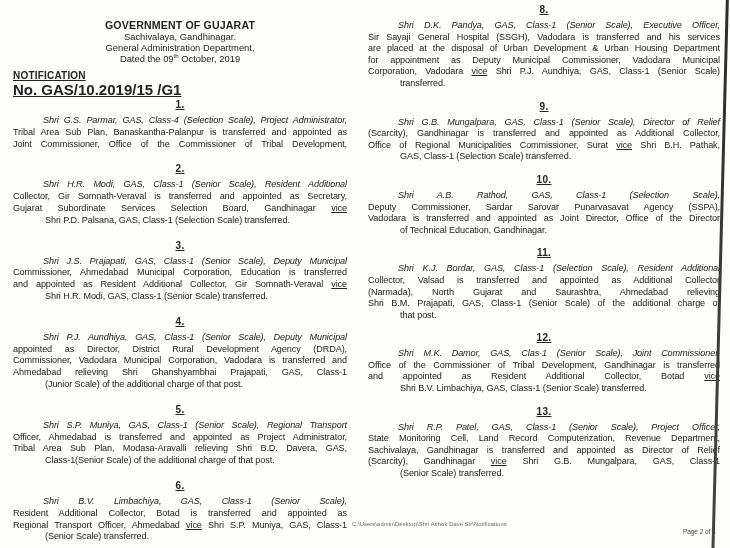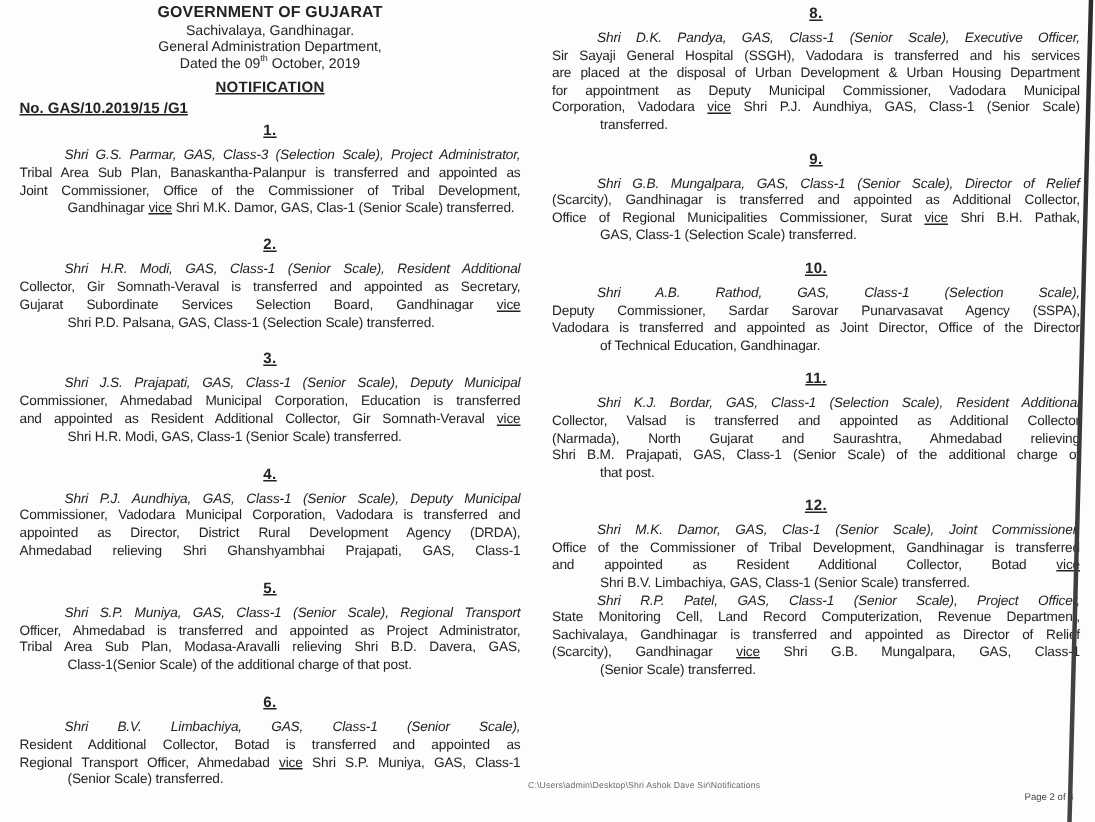--- a/index.html
+++ b/index.html
@@ -16,30 +16,30 @@
     overflow:hidden;
   }
   .page{position:relative;width:730px;height:548px;background:var(--paper);overflow:hidden;}
 
   
   .col{position:absolute;top:0;}
   .col-left{left:13px;width:334px;}
   .col-right{left:368px;width:352px;}
 
   
-  .doc-header{text-align:center;padding-top:2px;}
+  .doc-header{text-align:center;padding-top:19px;}
   .gov-title{font-weight:bold;font-size:10.6px;line-height:12px;letter-spacing:.15px;}
   .hdr-line{font-size:9.4px;line-height:11px;}
   .hdr-line sup{font-size:6px;line-height:0;}
   .notif-title{
-    text-align:center;font-weight:bold;font-size:10px;line-height:12px;
+    text-align:left;font-weight:bold;font-size:10px;line-height:12px;
     margin-top:6px;text-decoration:underline;letter-spacing:.2px;
   }
   .ref-no{
-    font-weight:bold;font-size:10px;line-height:11px;margin-top:2px;
+    font-weight:bold;font-size:15px;line-height:11px;margin-top:2px;
     text-decoration:underline;text-align:left;
   }
 
   
   .section-heading{
     text-align:center;font-weight:bold;font-size:10px;line-height:12px;
     text-decoration:underline;margin:13px 0 4px 0;letter-spacing:.3px;
   }
   .col-right .section-heading{margin-top:11px;}
   .col-left .section:first-child .section-heading,
@@ -80,24 +80,23 @@
       <div class="hdr-line">Sachivalaya, Gandhinagar.</div>
       <div class="hdr-line">General Administration Department,</div>
       <div class="hdr-line"><span>Dated the 09</span><sup>th</sup><span> October, 2019</span></div>
     </div>
     <div class="notif-title">NOTIFICATION</div>
     <div class="ref-no">No. GAS/10.2019/15 /G1</div>
     <div class="sections" id="left-sections">
         <div class="section">
           <div class="section-heading">1.</div>
           <div class="para">
-            <div class="line first">Shri G.S. Parmar, GAS, Class-3 (Selection Scale), Project Administrator,</div>
+            <div class="line first">Shri G.S. Parmar, GAS, Class-4 (Selection Scale), Project Administrator,</div>
             <div class="line">Tribal Area Sub Plan, Banaskantha-Palanpur is transferred and appointed as</div>
             <div class="line">Joint Commissioner, Office of the Commissioner of Tribal Development,</div>
-            <div class="line last">Gandhinagar <u>vice</u> Shri M.K. Damor, GAS, Clas-1 (Senior Scale) transferred.</div>
           </div>
         </div>
         <div class="section">
           <div class="section-heading">2.</div>
           <div class="para">
             <div class="line first">Shri H.R. Modi, GAS, Class-1 (Senior Scale), Resident Additional</div>
             <div class="line">Collector, Gir Somnath-Veraval is transferred and appointed as Secretary,</div>
             <div class="line">Gujarat Subordinate Services Selection Board, Gandhinagar <u>vice</u></div>
             <div class="line last">Shri P.D. Palsana, GAS, Class-1 (Selection Scale) transferred.</div>
           </div>
@@ -108,23 +107,24 @@
             <div class="line first">Shri J.S. Prajapati, GAS, Class-1 (Senior Scale), Deputy Municipal</div>
             <div class="line">Commissioner, Ahmedabad Municipal Corporation, Education is transferred</div>
             <div class="line">and appointed as Resident Additional Collector, Gir Somnath-Veraval <u>vice</u></div>
             <div class="line last">Shri H.R. Modi, GAS, Class-1 (Senior Scale) transferred.</div>
           </div>
         </div>
         <div class="section">
           <div class="section-heading">4.</div>
           <div class="para">
             <div class="line first">Shri P.J. Aundhiya, GAS, Class-1 (Senior Scale), Deputy Municipal</div>
+            <div class="line">appointed as Director, District Rural Development Agency (DRDA),</div>
             <div class="line">Commissioner, Vadodara Municipal Corporation, Vadodara is transferred and</div>
-            <div class="line">appointed as Director, District Rural Development Agency (DRDA),</div>
             <div class="line">Ahmedabad relieving Shri Ghanshyambhai Prajapati, GAS, Class-1</div>
+            <div class="line last">(Junior Scale) of the additional charge of that post.</div>
           </div>
         </div>
         <div class="section">
           <div class="section-heading">5.</div>
           <div class="para">
             <div class="line first">Shri S.P. Muniya, GAS, Class-1 (Senior Scale), Regional Transport</div>
             <div class="line">Officer, Ahmedabad is transferred and appointed as Project Administrator,</div>
             <div class="line">Tribal Area Sub Plan, Modasa-Aravalli relieving Shri B.D. Davera, GAS,</div>
             <div class="line last">Class-1(Senior Scale) of the additional charge of that post.</div>
           </div>
@@ -185,20 +185,21 @@
         <div class="section">
           <div class="section-heading">12.</div>
           <div class="para">
             <div class="line first">Shri M.K. Damor, GAS, Clas-1 (Senior Scale), Joint Commissioner,</div>
             <div class="line">Office of the Commissioner of Tribal Development, Gandhinagar is transferred</div>
             <div class="line">and appointed as Resident Additional Collector, Botad <u>vice</u></div>
             <div class="line last">Shri B.V. Limbachiya, GAS, Class-1 (Senior Scale) transferred.</div>
           </div>
         </div>
         <div class="section">
+          <div class="section-heading">13.</div>
           <div class="para">
             <div class="line first">Shri R.P. Patel, GAS, Class-1 (Senior Scale), Project Officer,</div>
             <div class="line">State Monitoring Cell, Land Record Computerization, Revenue Department,</div>
             <div class="line">Sachivalaya, Gandhinagar is transferred and appointed as Director of Relief</div>
             <div class="line">(Scarcity), Gandhinagar <u>vice</u> Shri G.B. Mungalpara, GAS, Class-1</div>
             <div class="line last">(Senior Scale) transferred.</div>
           </div>
         </div>
       </div>
   </div>

